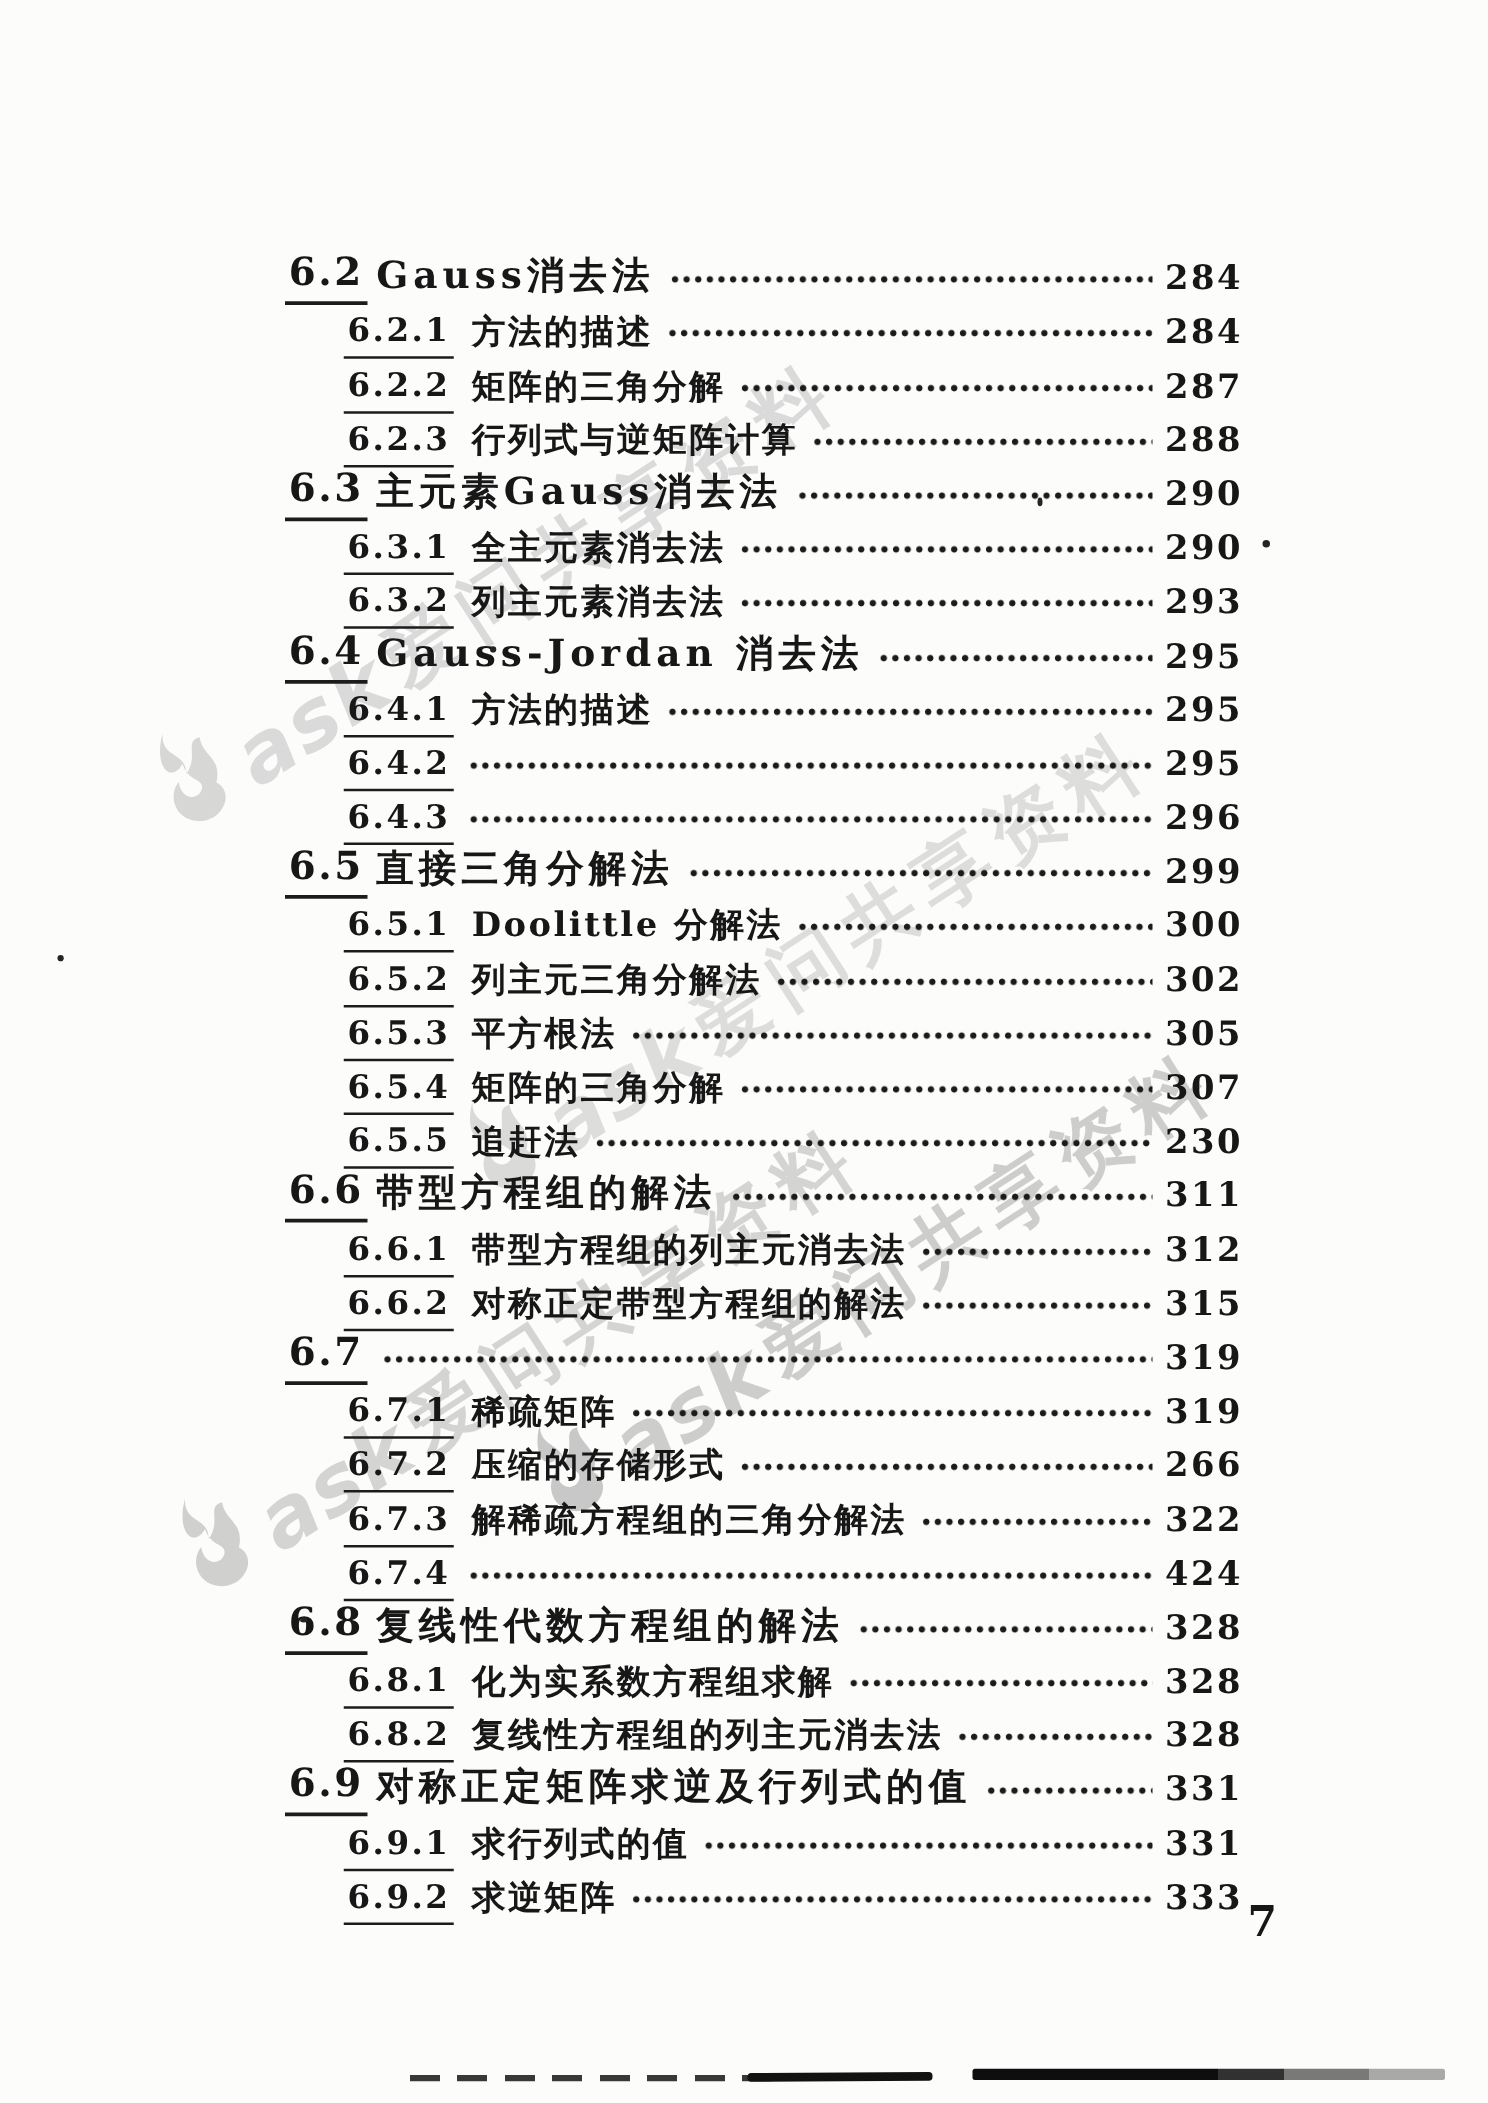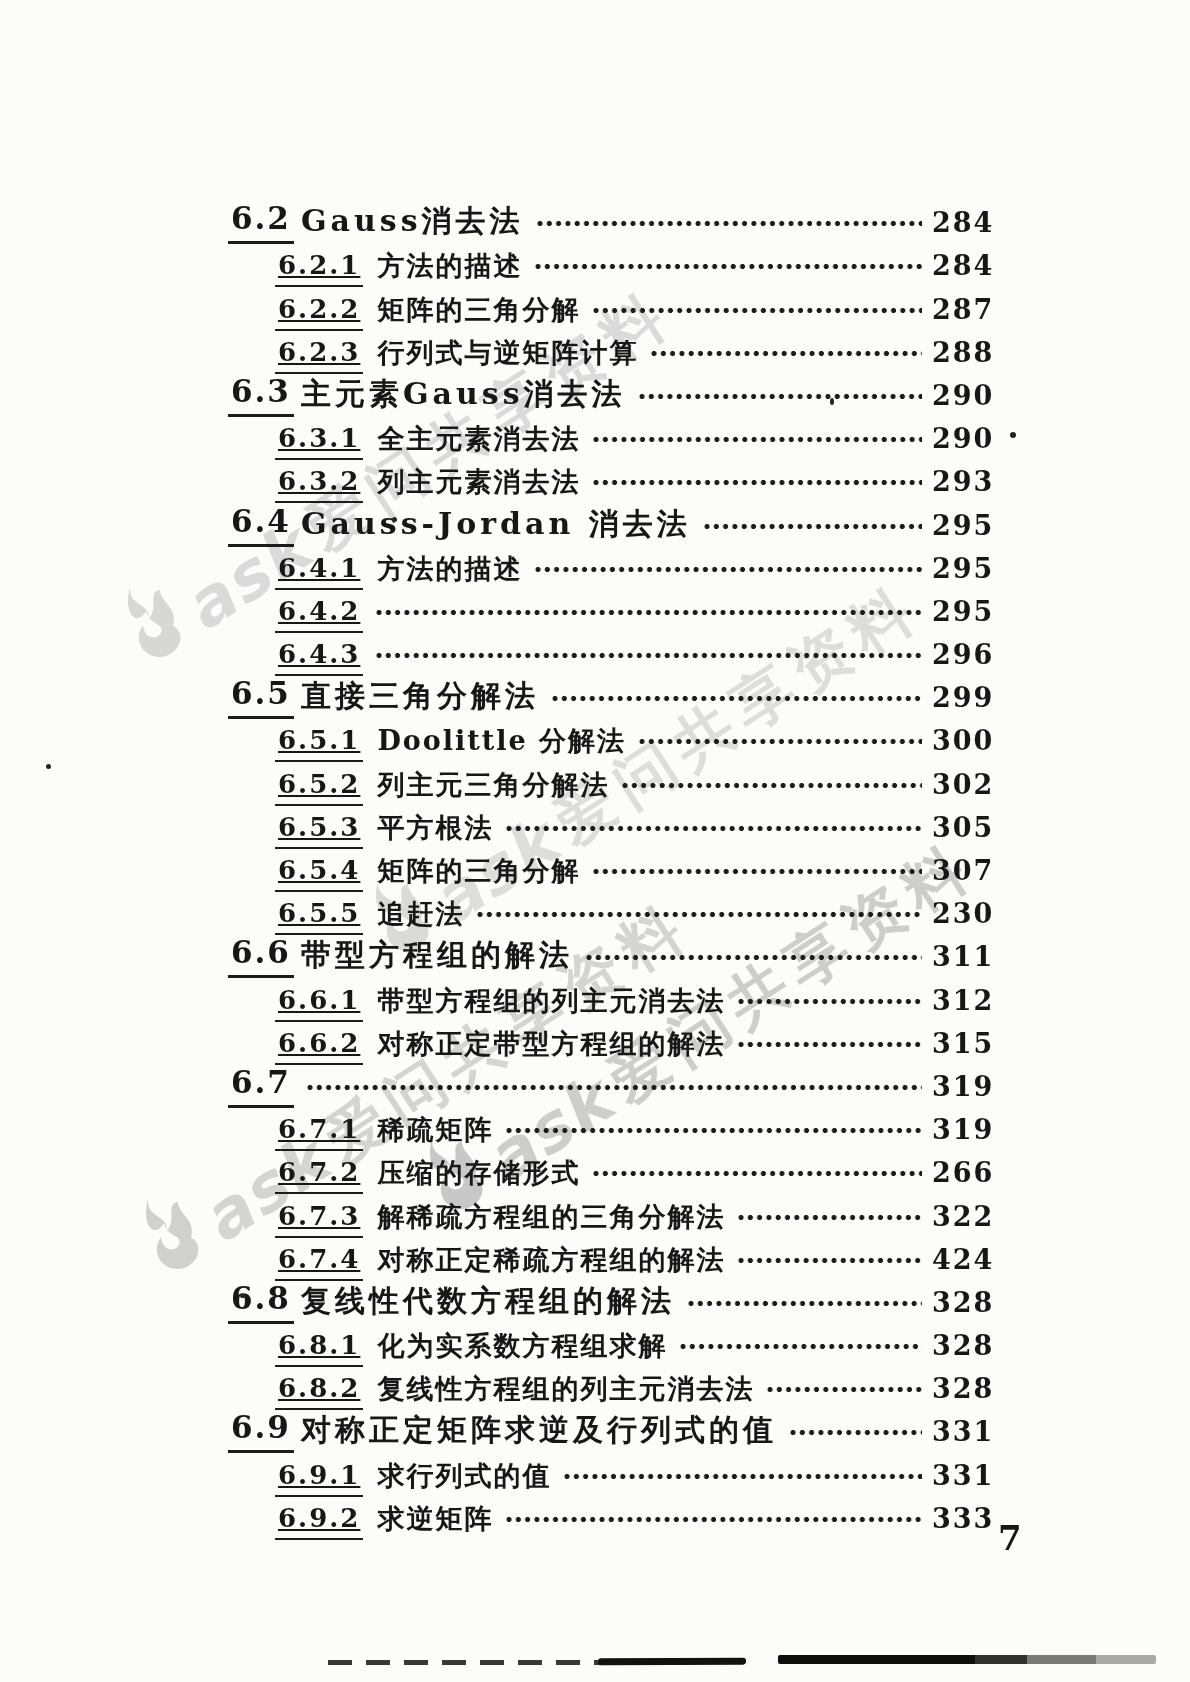--- a/index.html
+++ b/index.html
@@ -28,21 +28,21 @@
   .wm-d{left:168px;top:1200px;opacity:.17;}
 
   
   #toc{position:absolute;left:16px;top:193px;width:1190px;z-index:2;}
   .row{display:flex;align-items:flex-end;height:43.2px;padding-right:202px;}
   .num{
     flex:0 0 auto;font-weight:700;letter-spacing:2px;
     border-bottom:3px solid #1c1c1c;padding:0 3px 5px 3px;margin-bottom:-8px;
   }
   .lvl1 .num{margin-left:212px;font-size:31px;}
-  .lvl2 .num{margin-left:259px;font-size:26px;border-bottom-width:2px;text-decoration:underline;}
+  .lvl2 .num{margin-left:259px;font-size:26px;border-bottom-width:2px;}
   .title{flex:0 0 auto;font-weight:700;line-height:1;}
   .lvl1 .title{margin-left:7px;font-size:30px;letter-spacing:4px;}
   .lvl2 .title{margin-left:14px;font-size:27px;letter-spacing:2px;}
   .dots{
     flex:1 1 auto;height:9px;margin:0 10px 8px 12px;
     background-image:radial-gradient(circle at 4px 4.5px,#1b1b1b 2.2px,rgba(0,0,0,0) 2.9px);
     background-size:9.3px 9px;background-repeat:repeat-x;background-position:left center;
   }
   .pg{flex:0 0 auto;min-width:72px;font-size:27px;font-weight:700;letter-spacing:2px;line-height:1;}
 
@@ -227,21 +227,20 @@
         <span class="pg">266</span>
       </div>
       <div class="row lvl2">
         <span class="num">6.7.3</span>
         <span class="title">解稀疏方程组的三角分解法</span>
         <span class="dots"></span>
         <span class="pg">322</span>
       </div>
       <div class="row lvl2">
         <span class="num">6.7.4</span>
-        <span class="title">对称正定稀疏方程组的解法</span>
         <span class="dots"></span>
         <span class="pg">424</span>
       </div>
       <div class="row lvl1">
         <span class="num">6.8</span>
         <span class="title">复线性代数方程组的解法</span>
         <span class="dots"></span>
         <span class="pg">328</span>
       </div>
       <div class="row lvl2">

